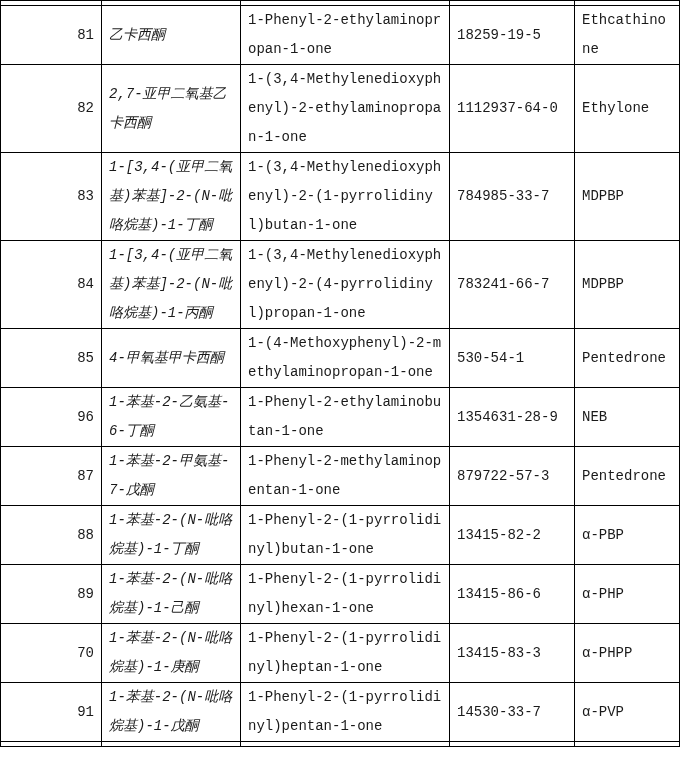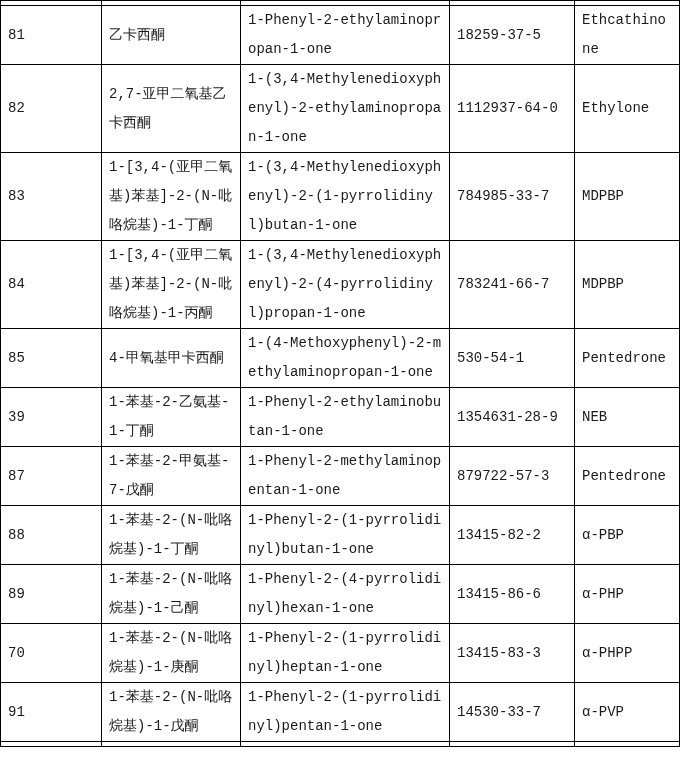--- a/index.html
+++ b/index.html
@@ -26,26 +26,27 @@
     color: #1a1a1a;
     font-family: "Liberation Mono", "DejaVu Sans Mono", monospace;
     font-size: 14px;
     line-height: 29px;
     word-break: break-all;
     overflow: hidden;
     padding: 0 7px;
     background: #ffffff;
   }
   td.col-no {
-    text-align: left;
+    text-align: right;
     padding: 0 2px;
   }
   td.col-cn_name {
     font-size: 15px;
     padding: 0 5px;
+    font-style: italic;
   }
   td.col-en_name {
     padding: 0 12px 0 7px;
   }
   td.col-cas {
     padding: 0 7px;
   }
   td.col-common_name {
     padding: 0 4px 0 7px;
   }
@@ -74,21 +75,21 @@
         <td></td>
         <td></td>
         <td></td>
         <td></td>
       </tr>
 
       <tr>
           <td class="col-no">81</td>
           <td class="col-cn_name">乙卡西酮</td>
           <td class="col-en_name">1-Phenyl-2-ethylaminopropan-1-one</td>
-          <td class="col-cas">18259-37-5</td>
+          <td class="col-cas">18259-19-5</td>
           <td class="col-common_name">Ethcathinone</td>
         </tr>
         <tr>
           <td class="col-no">82</td>
           <td class="col-cn_name">2,7-亚甲二氧基乙卡西酮</td>
           <td class="col-en_name">1-(3,4-Methylenedioxyphenyl)-2-ethylaminopropan-1-one</td>
           <td class="col-cas">1112937-64-0</td>
           <td class="col-common_name">Ethylone</td>
         </tr>
         <tr>
@@ -106,22 +107,22 @@
           <td class="col-common_name">MDPBP</td>
         </tr>
         <tr>
           <td class="col-no">85</td>
           <td class="col-cn_name">4-甲氧基甲卡西酮</td>
           <td class="col-en_name">1-(4-Methoxyphenyl)-2-methylaminopropan-1-one</td>
           <td class="col-cas">530-54-1</td>
           <td class="col-common_name">Pentedrone</td>
         </tr>
         <tr>
-          <td class="col-no">39</td>
-          <td class="col-cn_name">1-苯基-2-乙氨基-1-丁酮</td>
+          <td class="col-no">96</td>
+          <td class="col-cn_name">1-苯基-2-乙氨基-6-丁酮</td>
           <td class="col-en_name">1-Phenyl-2-ethylaminobutan-1-one</td>
           <td class="col-cas">1354631-28-9</td>
           <td class="col-common_name">NEB</td>
         </tr>
         <tr>
           <td class="col-no">87</td>
           <td class="col-cn_name">1-苯基-2-甲氨基-7-戊酮</td>
           <td class="col-en_name">1-Phenyl-2-methylaminopentan-1-one</td>
           <td class="col-cas">879722-57-3</td>
           <td class="col-common_name">Pentedrone</td>
@@ -129,21 +130,21 @@
         <tr>
           <td class="col-no">88</td>
           <td class="col-cn_name">1-苯基-2-(N-吡咯烷基)-1-丁酮</td>
           <td class="col-en_name">1-Phenyl-2-(1-pyrrolidinyl)butan-1-one</td>
           <td class="col-cas">13415-82-2</td>
           <td class="col-common_name">α-PBP</td>
         </tr>
         <tr>
           <td class="col-no">89</td>
           <td class="col-cn_name">1-苯基-2-(N-吡咯烷基)-1-己酮</td>
-          <td class="col-en_name">1-Phenyl-2-(4-pyrrolidinyl)hexan-1-one</td>
+          <td class="col-en_name">1-Phenyl-2-(1-pyrrolidinyl)hexan-1-one</td>
           <td class="col-cas">13415-86-6</td>
           <td class="col-common_name">α-PHP</td>
         </tr>
         <tr>
           <td class="col-no">70</td>
           <td class="col-cn_name">1-苯基-2-(N-吡咯烷基)-1-庚酮</td>
           <td class="col-en_name">1-Phenyl-2-(1-pyrrolidinyl)heptan-1-one</td>
           <td class="col-cas">13415-83-3</td>
           <td class="col-common_name">α-PHPP</td>
         </tr>

